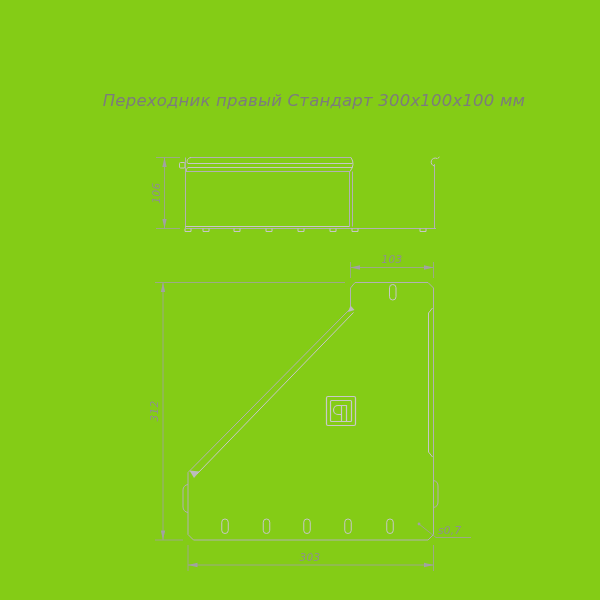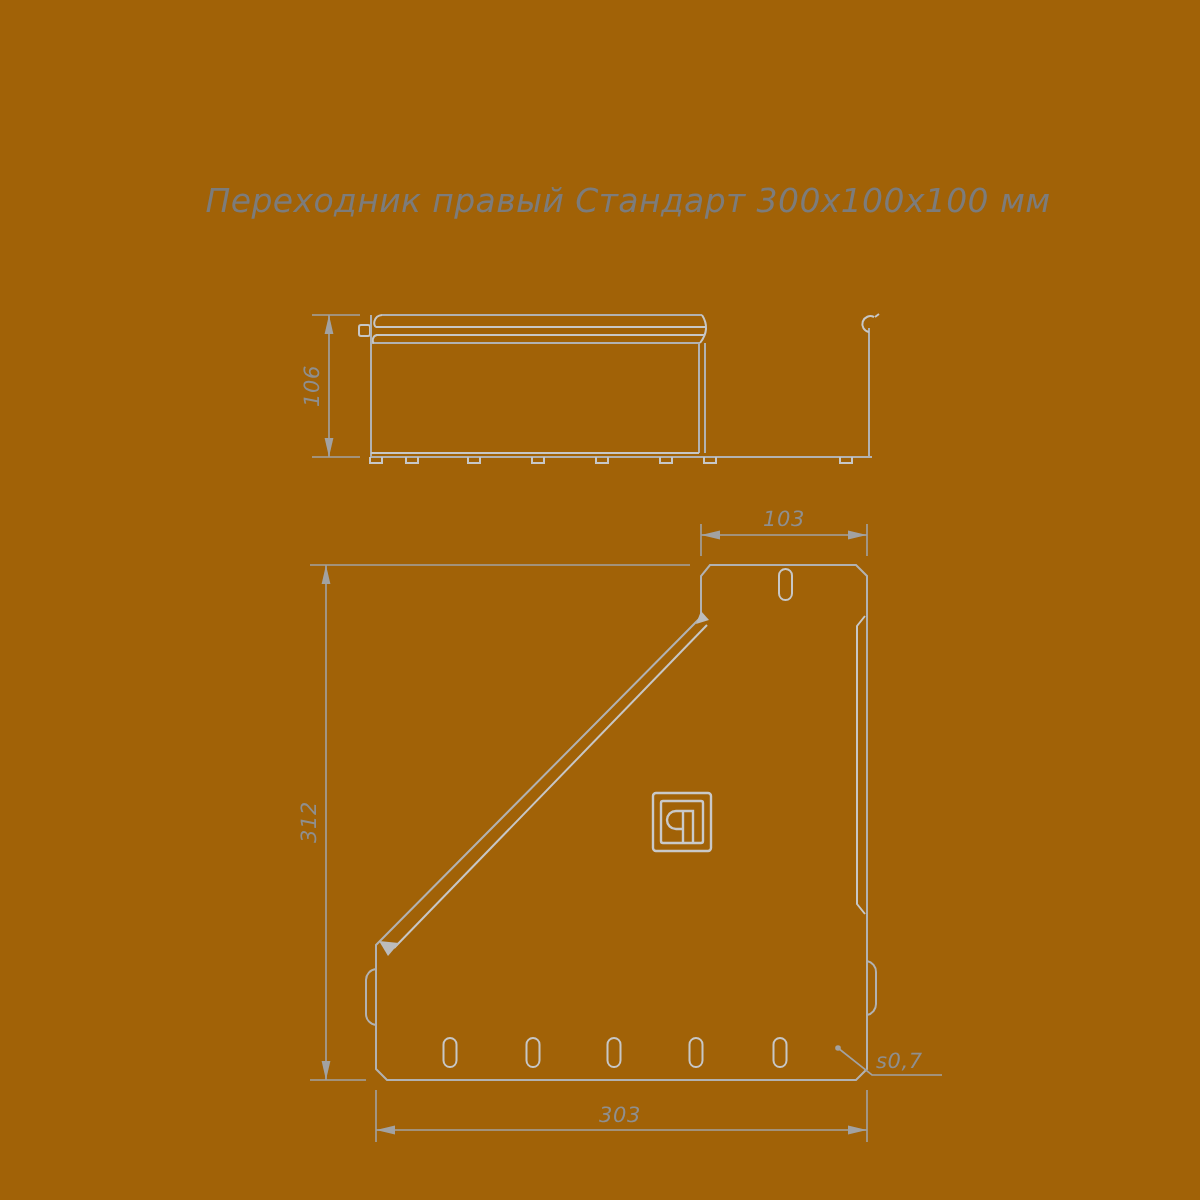--- a/index.html
+++ b/index.html
@@ -1,20 +1,20 @@
 <!DOCTYPE html>
 <html><head>
 <meta charset="utf-8">
 <style>
   html,body{margin:0;padding:0;}
   body{
     width:600px;height:600px;background:#ffffff;overflow:hidden;
     font-family:"DejaVu Sans", sans-serif;
   }
-  .stage{position:relative;width:600px;height:600px;background:#a16207;}
+  .stage{position:relative;width:600px;height:600px;background:#84cc16;}
   svg{position:absolute;top:0;left:0;}
   .part{stroke:#b2b2b2;fill:none;stroke-width:1;}
   .part-thin{stroke:#c7c7c7;fill:none;stroke-width:1;}
   .dim{stroke:#a2a2a2;fill:none;stroke-width:0.8;}
   .dim-arrow{fill:#a2a2a2;stroke:none;}
   .dim-text{
     font-family:"DejaVu Sans", sans-serif;font-style:italic;
     font-size:10.5px;fill:#8f8f8f;letter-spacing:0.3px;
   }
   .title-text{

